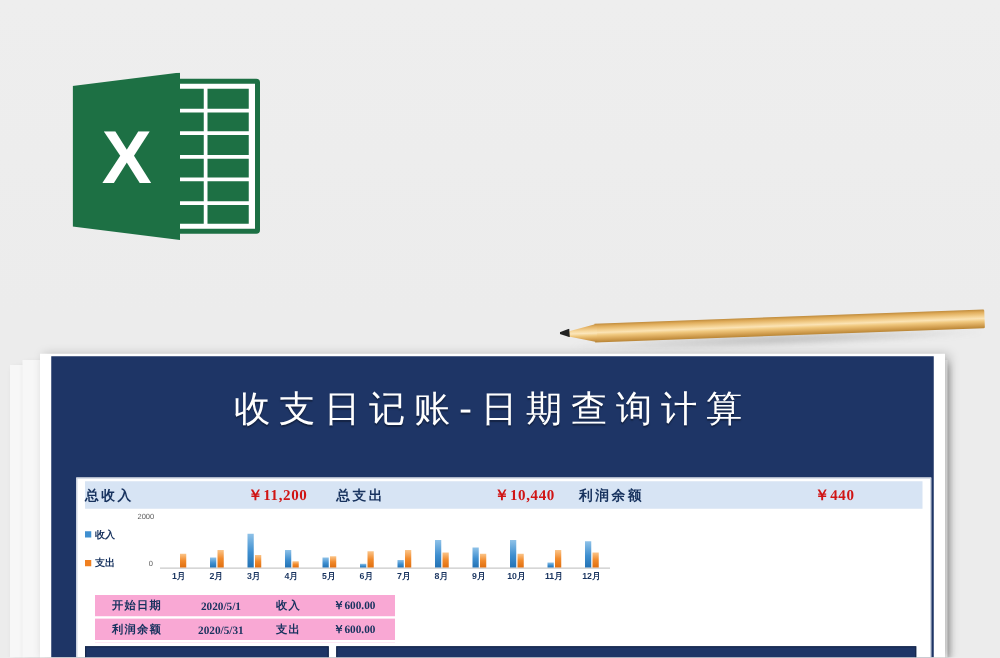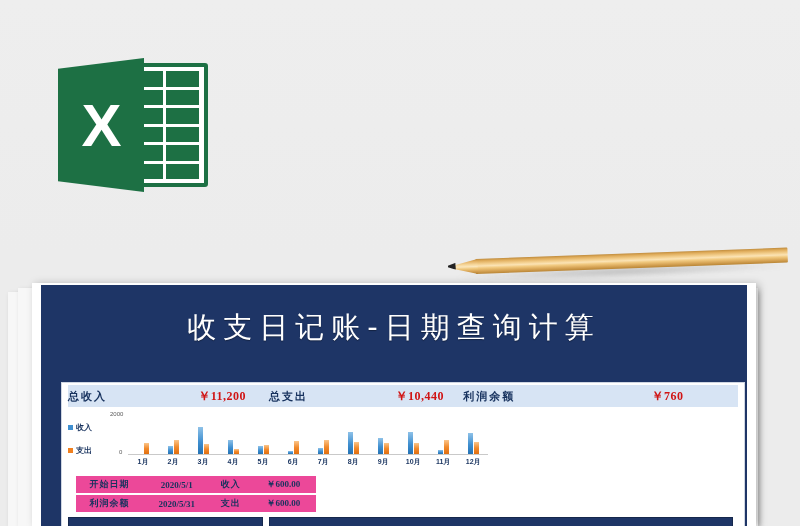--- a/index.html
+++ b/index.html
@@ -315,21 +315,21 @@
   
   #info-block {
     width: 37%;
     padding-left: 8px;
     padding-top: 8px;
   }
   .info-row {
     display: flex;
     align-items: center;
     height: 19px;
-    background: #ec4899;
+    background: #f9a8d4;
     border-bottom: 2px solid #ffffff;
     font-size: 9px;
     font-weight: bold;
     color: #17325e;
     font-family: "Liberation Serif", "DejaVu Serif", serif;
   }
   .info-cell { text-align: center; }
   .ic-0 { width: 28%; letter-spacing: 1px; }
   .ic-1 { width: 28%; }
   .ic-2 { width: 17%; letter-spacing: 1px; }
@@ -397,21 +397,21 @@
 
     <div id="content-panel">
 
 
       <div id="summary-row">
         <div class="sum-label" id="sum-c0">总收入</div>
         <div class="sum-value" id="sum-c1">￥11,200</div>
         <div class="sum-label" id="sum-c2">总支出</div>
         <div class="sum-value" id="sum-c3">￥10,440</div>
         <div class="sum-label" id="sum-c4">利润余额</div>
-        <div class="sum-value" id="sum-c5">￥760</div>
+        <div class="sum-value" id="sum-c5">￥440</div>
       </div>
 
       <div id="lower-region">
 
         <div id="chart-block">
           <div id="chart-legend">
             <div class="legend-item">
               <span class="legend-swatch income"></span>
               <span>收入</span>
             </div>

